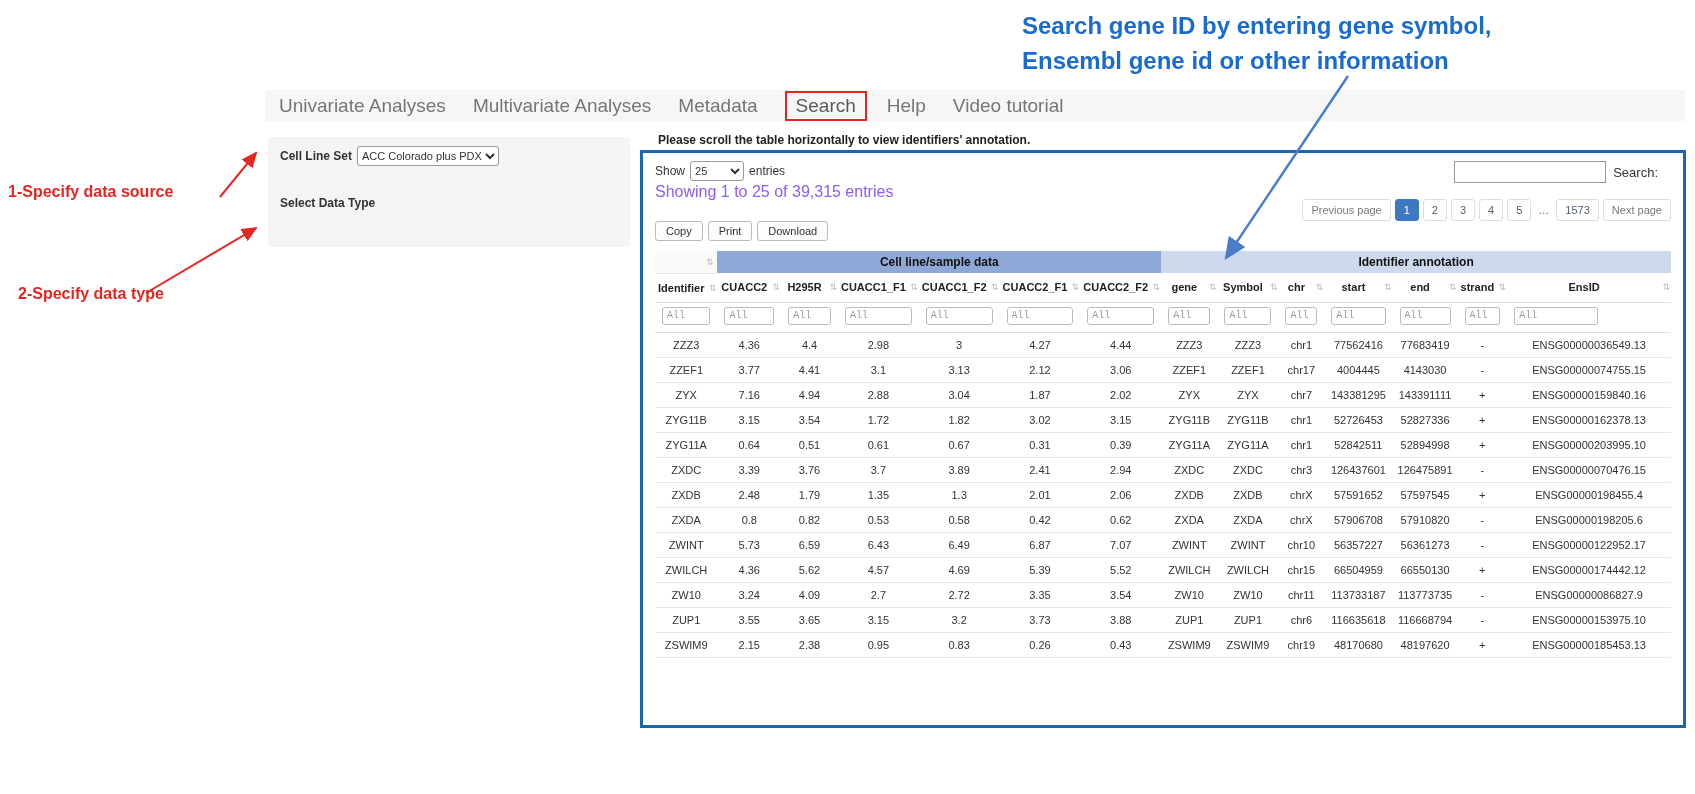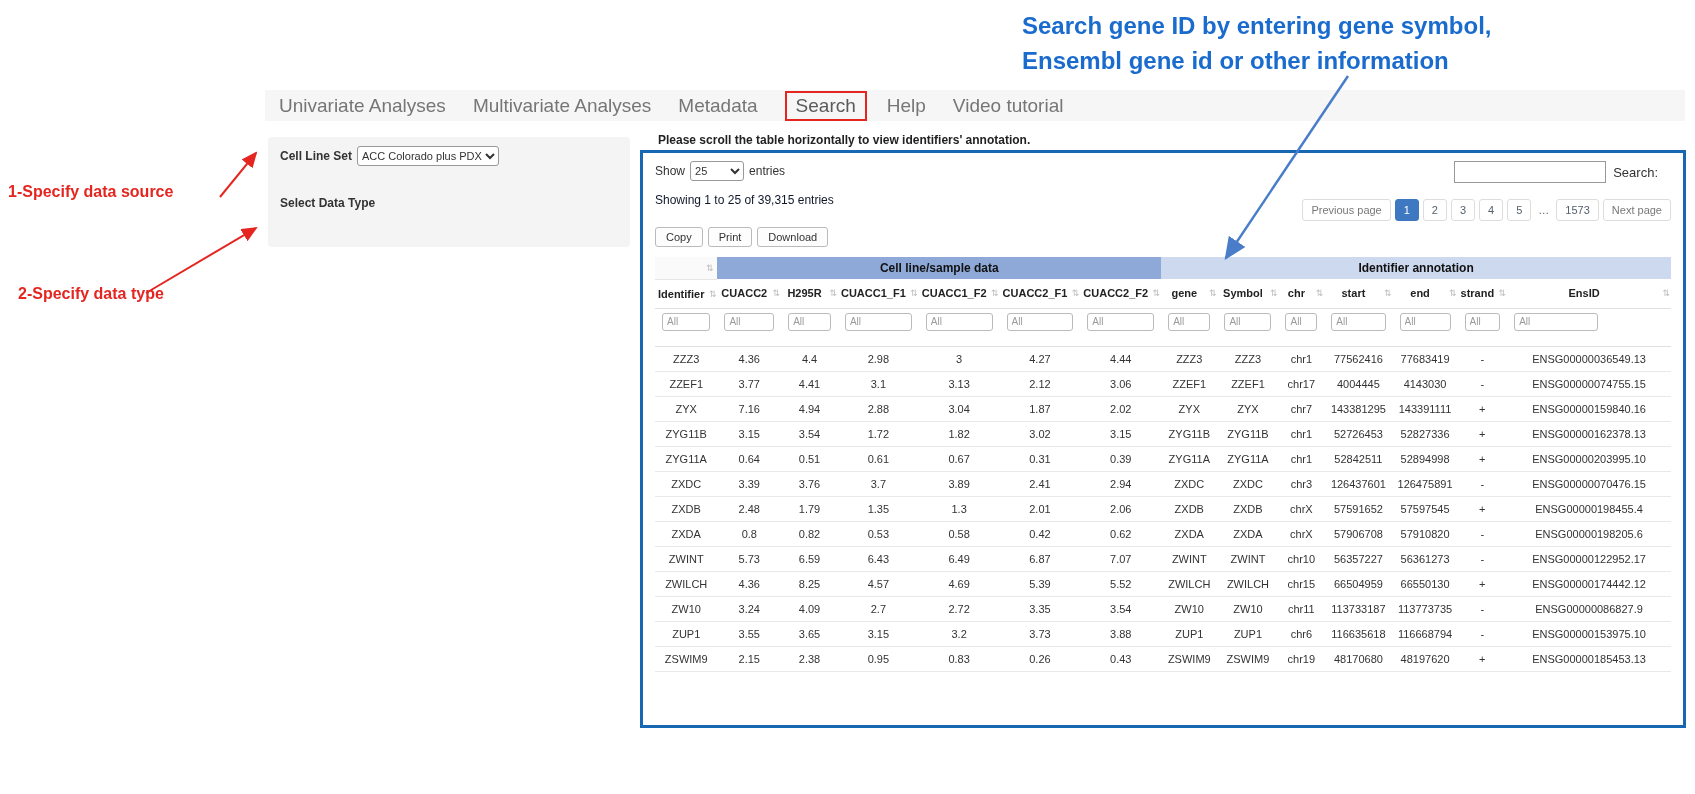--- a/index.html
+++ b/index.html
@@ -28,39 +28,39 @@
 
   .scroll-hint { position:absolute; left:658px; top:133px; font-size:12px; font-weight:bold; color:#222; }
 
   .table-box { position:absolute; left:640px; top:150px; width:1046px; height:578px; border:3px solid #1767b3; background:#fff; padding:8px 12px; }
   .controls-top { display:flex; justify-content:space-between; align-items:flex-start; }
   .length-ctrl { font-size:12px; color:#333; display:flex; align-items:center; gap:5px; }
   #lenSelect { width:54px; }
   .search-ctrl { display:flex; align-items:center; gap:7px; margin-right:13px; }
   .search-ctrl input { width:152px; height:22px; border:1px solid #999; font-size:12px; padding:0 4px; }
   .search-lbl { font-size:13px; color:#333; }
-  .info { font-size:12px; color:#0f172a; margin-top:10px; }
+  .info { font-size:16px; color:#8b5cf6; }
   .pagination { position:absolute; top:46px; right:12px; display:flex; gap:4px; align-items:center; z-index:3; }
   .page-btn { font-size:11px; color:#55606e; border:1px solid #ddd; border-radius:3px; padding:4px 8px; background:#fff; cursor:pointer; white-space:nowrap; }
   .page-btn.nav { color:#787878; }
   .page-btn.active { background:#3e78c0; border-color:#3e78c0; color:#fff; }
   .page-btn.ellipsis { border:none; cursor:default; padding:4px 3px; }
   .export-btns { margin-top:20px; display:flex; gap:5px; }
   .export-btn { font-size:11px; color:#333; background:#fdfdfd; border:1px solid #bbb; border-radius:3px; padding:3px 10px; cursor:pointer; font-family:inherit; }
 
   table { border-collapse:collapse; table-layout:fixed; margin-top:10px; }
   th, td { font-size:11px; text-align:center; overflow:hidden; white-space:nowrap; }
   .g-empty  { background:#fafafa; position:relative; height:22px; border-bottom:1px solid #e6e6e6; }
   .g-sample { background:#8ea9d8; font-weight:bold; font-size:12px; color:#111; height:22px; }
   .g-anno   { background:#cdd9ef; font-weight:bold; font-size:12px; color:#111; }
   .col-h { position:relative; font-weight:bold; padding:8px 13px 8px 3px; border-bottom:1px solid #e0e0e0; color:#222; }
   .sort { position:absolute; right:1px; top:50%; transform:translateY(-50%); color:#bdbdbd; font-size:9px; font-weight:normal; }
   .g-empty .sort { right:4px; }
   .filter-cell { padding:4px 2px 7px; border-bottom:1px solid #e0e0e0; }
-  .filter-cell input { width:calc(100% - 10px); max-width:84px; height:18px; border:1px solid #bbb; border-radius:3px; font-size:10px; color:#333; padding:0 4px; display:block; margin:0 auto 8px 5px; font-family:Liberation Sans, sans-serif; }
+  .filter-cell input { width:calc(100% - 10px); max-width:84px; height:18px; border:1px solid #bbb; border-radius:3px; font-size:10px; color:#333; padding:0 4px; display:block; margin:0 auto 0 5px; font-family:Liberation Mono, monospace; }
   .filter-cell input::placeholder { color:#9a9a9a; }
   tbody td { padding:6px 2px; border-bottom:1px solid #e8e8e8; color:#333; }
 </style>
 </head>
 <body>
 
 <svg class="arrows" viewBox="0 0 1695 794">
   <defs>
     <marker id="arrow-red" markerWidth="9" markerHeight="8" refX="7" refY="3.5" orient="auto">
       <path d="M0,0 L8,3.5 L0,7 Z" fill="#e52520"></path>
@@ -361,21 +361,21 @@
           <td class="cell">ZWINT</td>
           <td class="cell">chr10</td>
           <td class="cell">56357227</td>
           <td class="cell">56361273</td>
           <td class="cell">-</td>
           <td class="cell">ENSG00000122952.17</td>
         </tr>
         <tr>
           <td class="cell">ZWILCH</td>
           <td class="cell">4.36</td>
-          <td class="cell">8.25</td>
+          <td class="cell">5.62</td>
           <td class="cell">4.57</td>
           <td class="cell">4.69</td>
           <td class="cell">5.39</td>
           <td class="cell">5.52</td>
           <td class="cell">ZWILCH</td>
           <td class="cell">ZWILCH</td>
           <td class="cell">chr15</td>
           <td class="cell">66504959</td>
           <td class="cell">66550130</td>
           <td class="cell">+</td>

